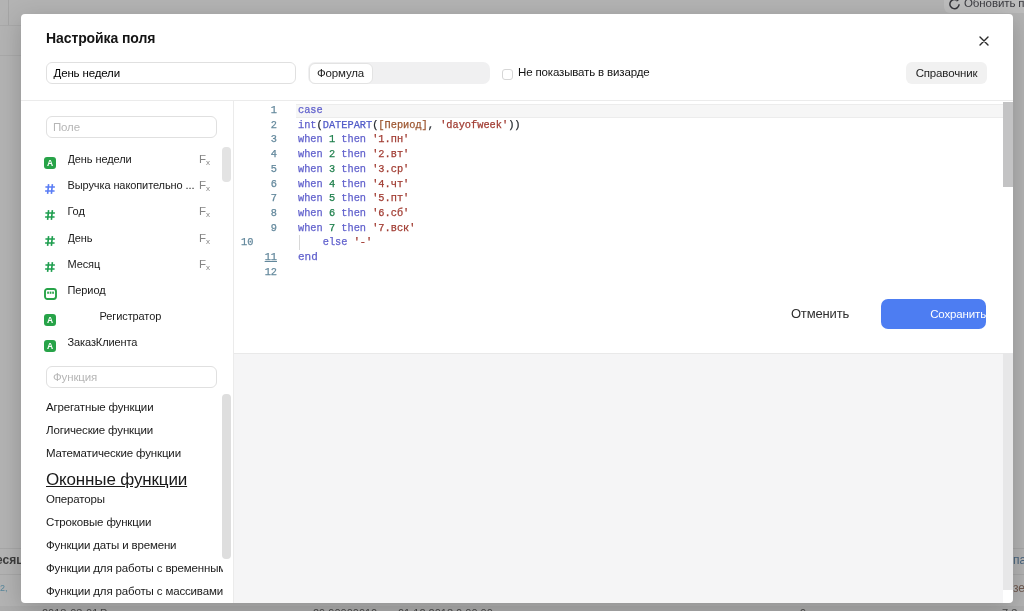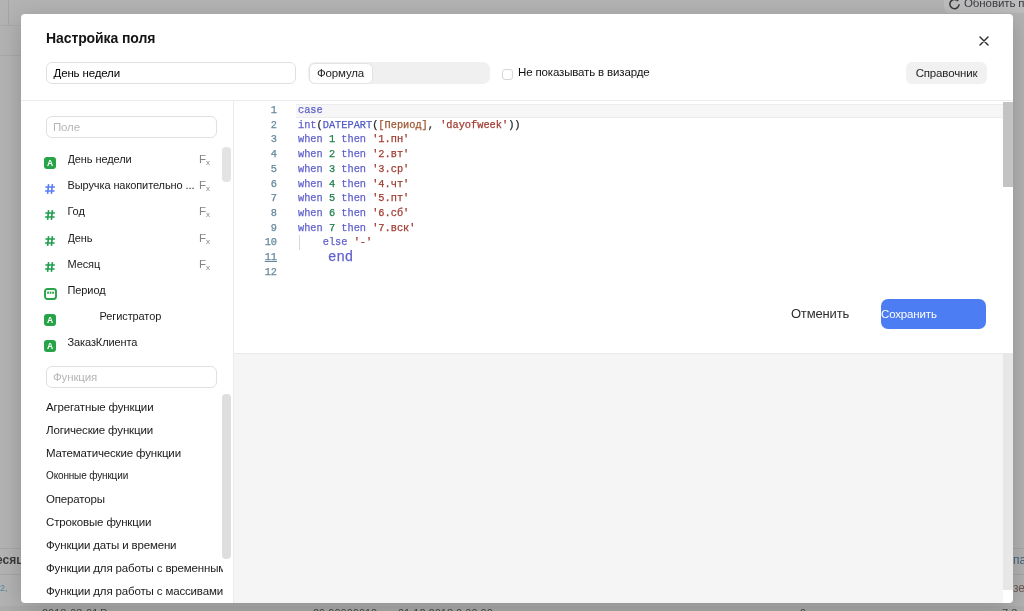--- a/index.html
+++ b/index.html
@@ -112,21 +112,21 @@
     </div>
 
   <div class="abs" style="left:201px;top:133px;width:9px;height:35px;background:#e3e3e3;border-radius:4px;"></div>
 
   <div class="abs" style="left:25px;top:352px;width:171px;height:22px;border:1px solid #e0e0e0;border-radius:6px;font-size:11.5px;letter-spacing:-0.15px;color:#b6b6b6;line-height:20px;padding-left:6px;">Функция</div>
 
   <div id="funcs">
       <div class="abs" style="left:25px;top:387.1px;width:177px;font-size:11.5px;letter-spacing:-0.15px;color:#1a1a1a;white-space:nowrap;overflow:hidden;">Агрегатные функции</div>
       <div class="abs" style="left:25px;top:410.13px;width:177px;font-size:11.5px;letter-spacing:-0.15px;color:#1a1a1a;white-space:nowrap;overflow:hidden;">Логические функции</div>
       <div class="abs" style="left:25px;top:433.16px;width:177px;font-size:11.5px;letter-spacing:-0.15px;color:#1a1a1a;white-space:nowrap;overflow:hidden;">Математические функции</div>
-      <div class="abs" style="left:25px;top:456.19000000000005px;width:177px;font-size:10px;letter-spacing:-0.15px;color:#1a1a1a;white-space:nowrap;overflow:hidden;">Оконные функции</div>
+      <div class="abs" style="left:25px;top:456.19000000000005px;width:177px;font-size:17px;letter-spacing:-0.15px;color:#1a1a1a;white-space:nowrap;overflow:hidden;text-decoration:underline;">Оконные функции</div>
       <div class="abs" style="left:25px;top:479.22px;width:177px;font-size:11.5px;letter-spacing:-0.15px;color:#1a1a1a;white-space:nowrap;overflow:hidden;">Операторы</div>
       <div class="abs" style="left:25px;top:502.25px;width:177px;font-size:11.5px;letter-spacing:-0.15px;color:#1a1a1a;white-space:nowrap;overflow:hidden;">Строковые функции</div>
       <div class="abs" style="left:25px;top:525.28px;width:177px;font-size:11.5px;letter-spacing:-0.15px;color:#1a1a1a;white-space:nowrap;overflow:hidden;">Функции даты и времени</div>
       <div class="abs" style="left:25px;top:548.3100000000001px;width:177px;font-size:11.5px;letter-spacing:-0.15px;color:#1a1a1a;white-space:nowrap;overflow:hidden;">Функции для работы с временным</div>
       <div class="abs" style="left:25px;top:571.34px;width:177px;font-size:11.5px;letter-spacing:-0.15px;color:#1a1a1a;white-space:nowrap;overflow:hidden;">Функции для работы с массивами</div>
     </div>
 
   <div class="abs" style="left:201px;top:379.5px;width:9px;height:165px;background:#dedede;border-radius:4px;"></div>
 
   <div class="abs" id="editor" style="left:213px;top:86px;width:769px;height:176px;overflow:hidden;background:#fff;">
@@ -142,29 +142,29 @@
       <div class="abs mono" style="left:7px;top:61.8px;width:36px;height:14.7px;line-height:14.7px;text-align:right;font-size:10.3px;color:#63889c;">5</div>
       <div class="abs mono" style="left:64px;top:61.8px;height:14.7px;line-height:14.7px;font-size:10.3px;white-space:pre;"><span style="color:#6262cd">when </span><span style="color:#1d7f4b">3</span><span style="color:#6262cd"> then </span><span style="color:#a13c32">'3.ср'</span></div>
       <div class="abs mono" style="left:7px;top:76.5px;width:36px;height:14.7px;line-height:14.7px;text-align:right;font-size:10.3px;color:#63889c;">6</div>
       <div class="abs mono" style="left:64px;top:76.5px;height:14.7px;line-height:14.7px;font-size:10.3px;white-space:pre;"><span style="color:#6262cd">when </span><span style="color:#1d7f4b">4</span><span style="color:#6262cd"> then </span><span style="color:#a13c32">'4.чт'</span></div>
       <div class="abs mono" style="left:7px;top:91.19999999999999px;width:36px;height:14.7px;line-height:14.7px;text-align:right;font-size:10.3px;color:#63889c;">7</div>
       <div class="abs mono" style="left:64px;top:91.19999999999999px;height:14.7px;line-height:14.7px;font-size:10.3px;white-space:pre;"><span style="color:#6262cd">when </span><span style="color:#1d7f4b">5</span><span style="color:#6262cd"> then </span><span style="color:#a13c32">'5.пт'</span></div>
       <div class="abs mono" style="left:7px;top:105.89999999999999px;width:36px;height:14.7px;line-height:14.7px;text-align:right;font-size:10.3px;color:#63889c;">8</div>
       <div class="abs mono" style="left:64px;top:105.89999999999999px;height:14.7px;line-height:14.7px;font-size:10.3px;white-space:pre;"><span style="color:#6262cd">when </span><span style="color:#1d7f4b">6</span><span style="color:#6262cd"> then </span><span style="color:#a13c32">'6.сб'</span></div>
       <div class="abs mono" style="left:7px;top:120.6px;width:36px;height:14.7px;line-height:14.7px;text-align:right;font-size:10.3px;color:#63889c;">9</div>
       <div class="abs mono" style="left:64px;top:120.6px;height:14.7px;line-height:14.7px;font-size:10.3px;white-space:pre;"><span style="color:#6262cd">when </span><span style="color:#1d7f4b">7</span><span style="color:#6262cd"> then </span><span style="color:#a13c32">'7.вск'</span></div>
-      <div class="abs mono" style="left:7px;top:135.29999999999998px;width:36px;height:14.7px;line-height:14.7px;text-align:right;font-size:10.3px;color:#63889c;">10</div>
+      <div class="abs mono" style="left:7px;top:135.29999999999998px;width:36px;height:14.7px;line-height:14.7px;font-size:10.3px;color:#63889c;">10</div>
       <div class="abs mono" style="left:64px;top:135.29999999999998px;height:14.7px;line-height:14.7px;font-size:10.3px;white-space:pre;">    <span style="color:#6262cd">else </span><span style="color:#a13c32">'-'</span></div>
       <div class="abs mono" style="left:7px;top:150px;width:36px;height:14.7px;line-height:14.7px;text-align:right;font-size:10.3px;color:#63889c;text-decoration:underline;">11</div>
-      <div class="abs mono" style="left:64px;top:150px;height:14.7px;line-height:14.7px;font-size:14px;white-space:pre;margin-left:30px;"><span style="color:#6262cd">end</span></div>
+      <div class="abs mono" style="left:64px;top:150px;height:14.7px;line-height:14.7px;font-size:11px;white-space:pre;"><span style="color:#6262cd">end</span></div>
       <div class="abs mono" style="left:7px;top:164.7px;width:36px;height:14.7px;line-height:14.7px;text-align:right;font-size:10.3px;color:#63889c;">12</div>
       <div class="abs mono" style="left:64px;top:164.7px;height:14.7px;line-height:14.7px;font-size:10.3px;white-space:pre;"></div>
       <div class="abs" style="left:64.5px;top:135.29999999999998px;width:1px;height:14.7px;background:#d8d8d8;"></div>
     </div>
 
   <div class="abs" style="left:759px;top:291px;width:80px;height:17px;line-height:17px;text-align:center;font-size:13px;letter-spacing:-0.15px;color:#2e2e2e;">Отменить</div>
-  <div class="abs" style="left:860px;top:285px;width:105px;height:30px;background:#4d7df2;border-radius:7px;line-height:30px;text-align:left;font-size:11.5px;letter-spacing:-0.15px;color:#fff;">Сохранить</div>
+  <div class="abs" style="left:860px;top:285px;width:105px;height:30px;background:#4d7df2;border-radius:7px;line-height:30px;text-align:right;font-size:11.5px;letter-spacing:-0.15px;color:#fff;">Сохранить</div>
 
   <div class="abs" style="left:213px;top:339px;width:769px;height:250px;background:#f5f5f6;border-top:1px solid #e9e9e9;"></div>
 
   <div class="abs" style="left:982px;top:88px;width:10px;height:85px;background:#c3c3c4;"></div>
   <div class="abs" style="left:982px;top:339px;width:10px;height:237px;background:#e7e7e8;"></div>
 </div>
 
 </body></html>

